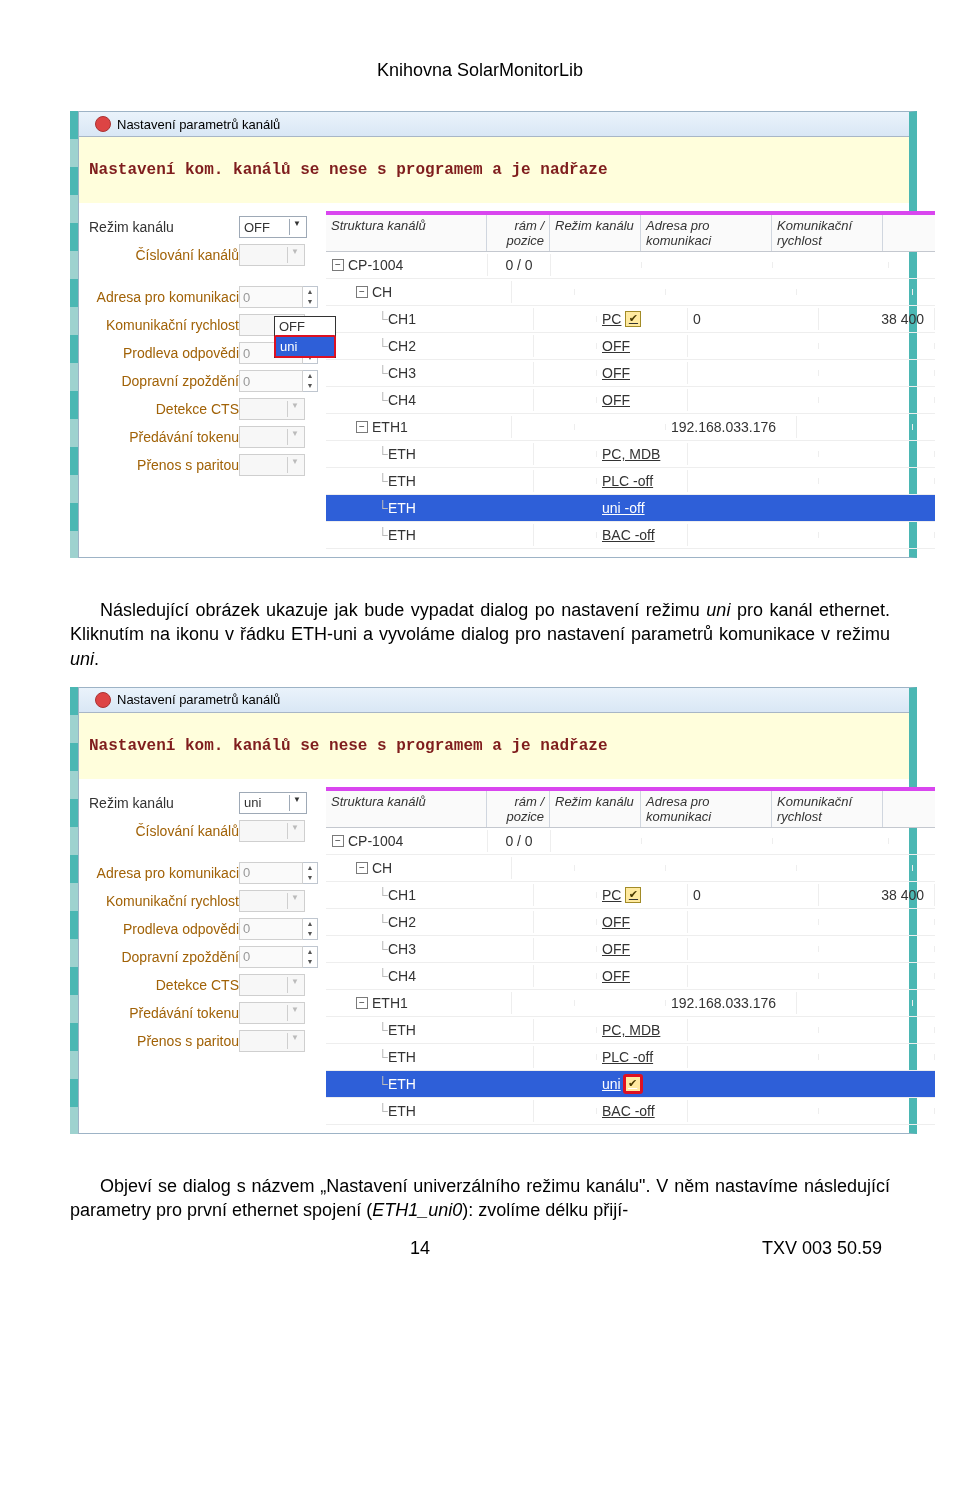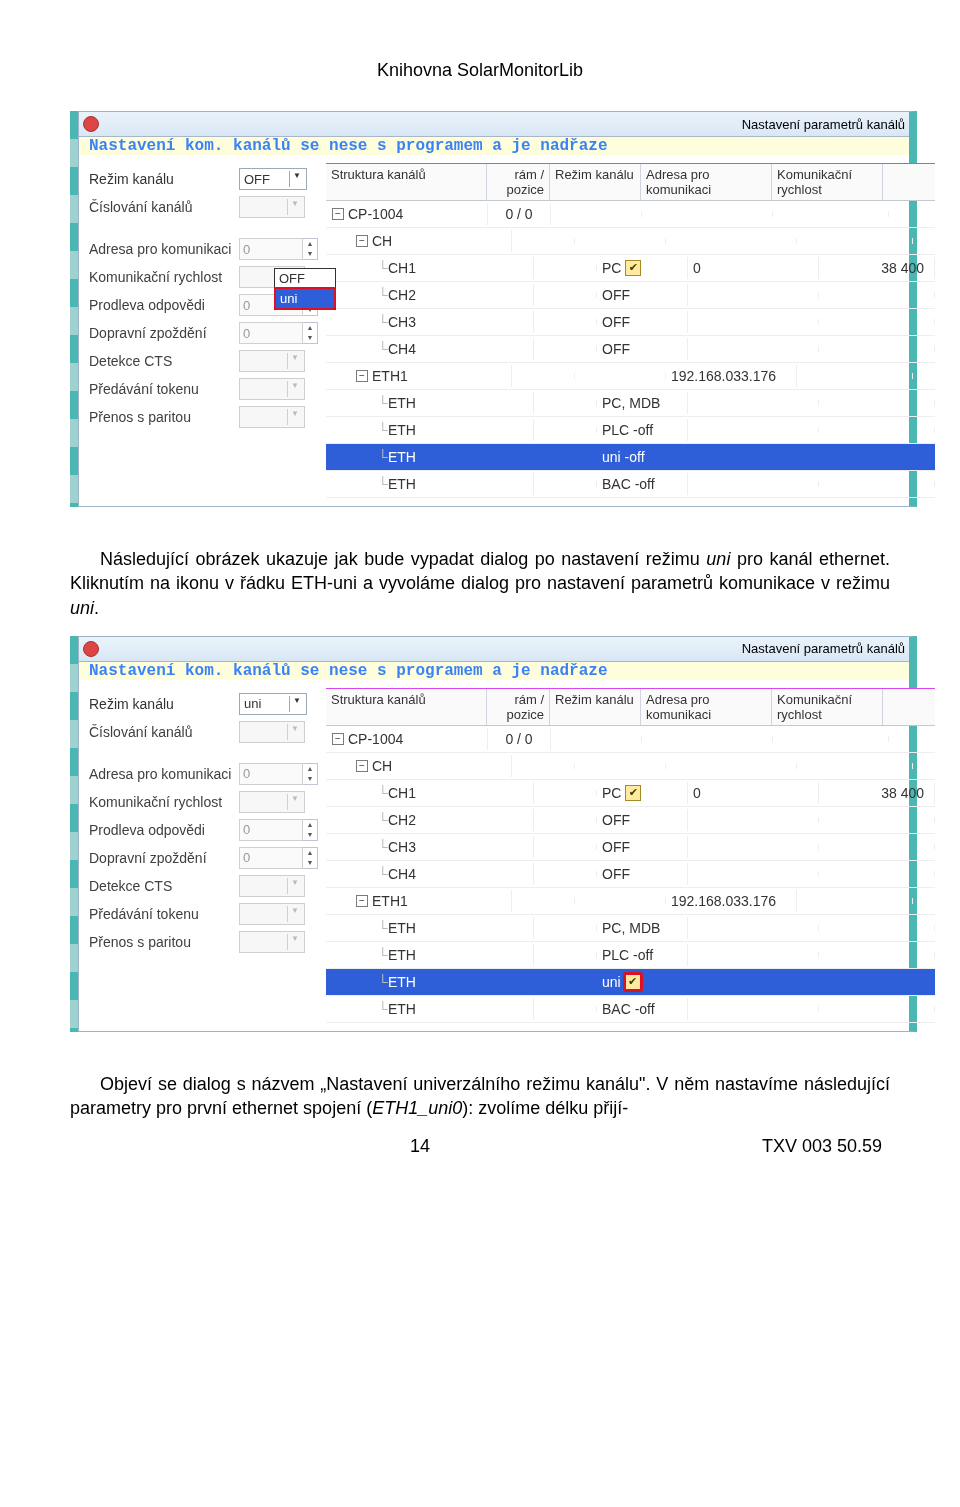--- a/index.html
+++ b/index.html
@@ -44,39 +44,38 @@
     background: repeating-linear-gradient(#4bb7b3, #4bb7b3 28px, #9ed2cf 28px, #9ed2cf 56px);
   }
   .shot-rel { position: relative; }
 
   
   .tb {
     height: 24px;
     background: linear-gradient(#eaf3fb, #d9e7f5);
     display: flex;
     align-items: center;
-    padding: 0 4px;
+    padding: 0 16px;
     font-size: 13px;
     border-bottom: 1px solid #a8b6c6;
-    justify-content: space-between;
   }
   .tb .dot {
     width: 14px; height: 14px; border-radius: 50%;
     background: #d44; margin-right: 6px;
     border: 1px solid #a33;
   }
 
   
   .banner {
     background: #fffedc;
     font-family: "Courier New", monospace;
     font-weight: bold;
-    color: #3b82f6;
+    color: #7f1d1d;
     font-size: 16px;
-    padding: 0 10px;
+    padding: 24px 10px;
   }
 
   .shot-body {
     display: flex;
     font-size: 14px;
     color: #333;
     padding: 4px 12px 6px 0;
     background: #fff;
   }
   .leftpane {
@@ -90,21 +89,21 @@
 
   .fldrow {
     display: flex;
     align-items: center;
     height: 28px;
   }
   .fldrow .lab {
     width: 150px;
     font-size: 14px;
   }
-  .dim { color: #404040; }
+  .dim { color: #a16207; text-align: right; }
   .ctrl {
     display: flex;
     align-items: center;
   }
   .ctrl input[type=text] {
     width: 56px;
     height: 18px;
     border: 1px solid #9ea9b6;
     font-size: 13px;
     padding: 1px 3px;
@@ -158,24 +157,25 @@
   .popup .psel {
     background: #2e5fd8; color: #fff;
     border: 2px solid #d12; border-radius: 2px;
     margin: -1px;
   }
 
   
   .thead {
     display: flex;
     border-bottom: 1px solid #c4c8cf;
-    border-top: 1px solid #d946ef;
+    border-top: 4px solid #d946ef;
     background: #fafafa;
     font-size: 13px;
     user-select: none;
+    font-style: italic;
   }
   .thead div, .trow div {
     border-right: 1px solid #d0d6df;
     padding: 3px 5px;
     overflow: hidden;
   }
   .col0 { width: 150px; }
   .col1 { width: 52px; text-align: right; }
   .col2 { width: 80px; }
   .col3 { width: 120px; }
@@ -183,21 +183,21 @@
 
   .tree { font-size: 14px; }
   .trow {
     display: flex;
     border-bottom: 1px solid #eee;
     align-items: center;
     height: 26px;
   }
   .trow .c0 { width: 150px; display:flex; align-items:center; }
   .trow .c1 { width: 52px; text-align:center; }
-  .trow .c2 { width: 80px; display:flex; align-items:center; gap:4px;}
+  .trow .c2 { width: 80px; display:flex; align-items:center; gap:4px;text-decoration:underline;}
   .trow .c3 { width: 120px; }
   .trow .c4 { width: 100px; text-align:right; padding-right:10px;}
   .trow div { border-right: 1px solid #eee; padding: 3px 5px; }
 
   .boxbtn {
     display:inline-block;
     width:10px; height:10px;
     border:1px solid #7a7a7a;
     text-align:center; line-height:10px; font-size:10px;
     margin-right: 4px;

